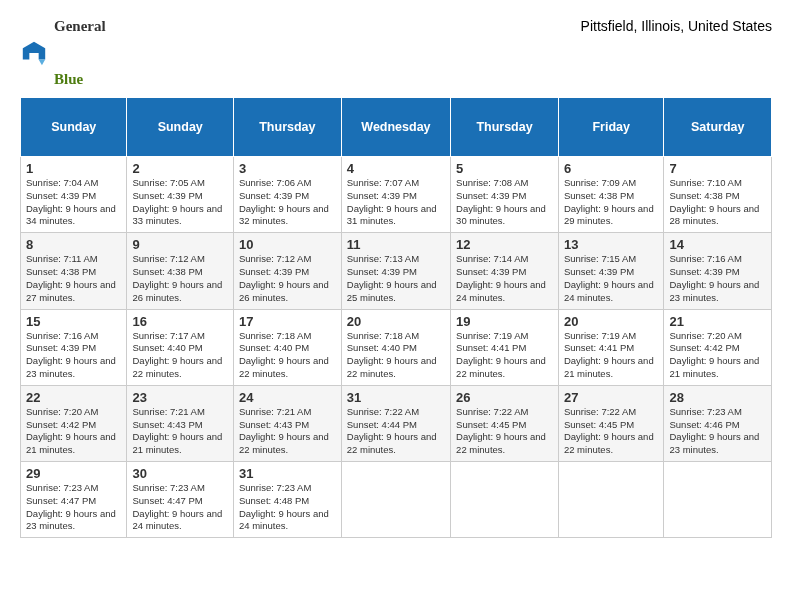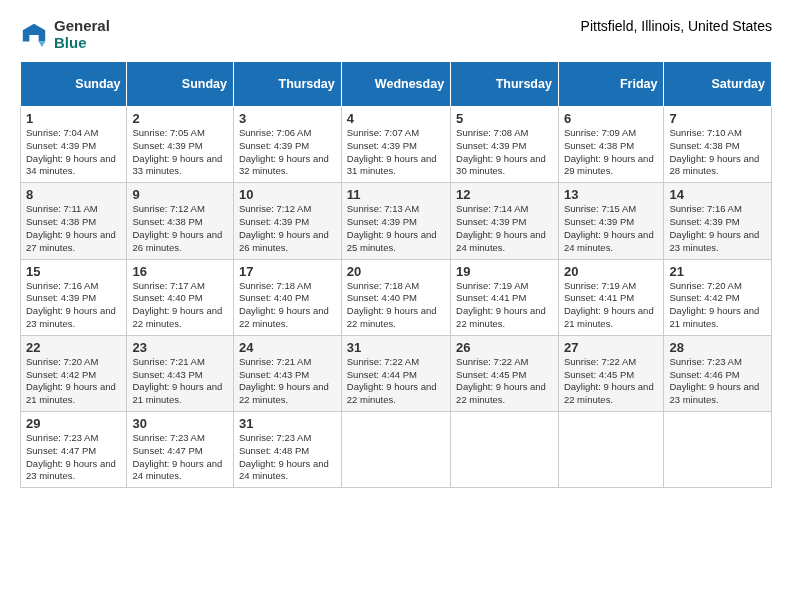--- a/index.html
+++ b/index.html
@@ -19,35 +19,37 @@
     .header {
       display: flex;
       align-items: flex-start;
       justify-content: space-between;
       margin-bottom: 10px;
     }
     .logo {
       display: flex;
       align-items: center;
       gap: 6px;
+      font-family: Liberation Serif, serif;
     }
     .logo-text {
       display: flex;
       flex-direction: column;
       line-height: 1.1;
     }
     .logo-general {
       font-size: 15px;
       font-weight: bold;
       color: #333;
     }
     .logo-blue {
       font-size: 15px;
       font-weight: bold;
-      color: #0f766e;
+      color: #4d7c0f;
+      margin-top: 36px;
     }
     .logo-icon {
       width: 28px;
       height: 28px;
     }
     .title-block {
       text-align: right;
     }
     .title-month {
       font-size: 32px;
@@ -61,23 +63,23 @@
     }
     .calendar {
       width: 100%;
       border-collapse: collapse;
     }
     .calendar thead tr th {
       background: #1a6fb5;
       color: #fff;
       font-size: 12.5px;
       font-weight: bold;
-      padding: 15px 6px;
+      padding: 22px 6px;
       border: 1px solid #fff;
-      text-align: right;
+      text-align: center;
     }
     .calendar tbody tr td {
       vertical-align: top;
       border: 1px solid #ccc;
       padding: 4px 5px;
       width: 113px;
       min-height: 72px;
       font-size: 10px;
       color: #333;
       background: #fff;

